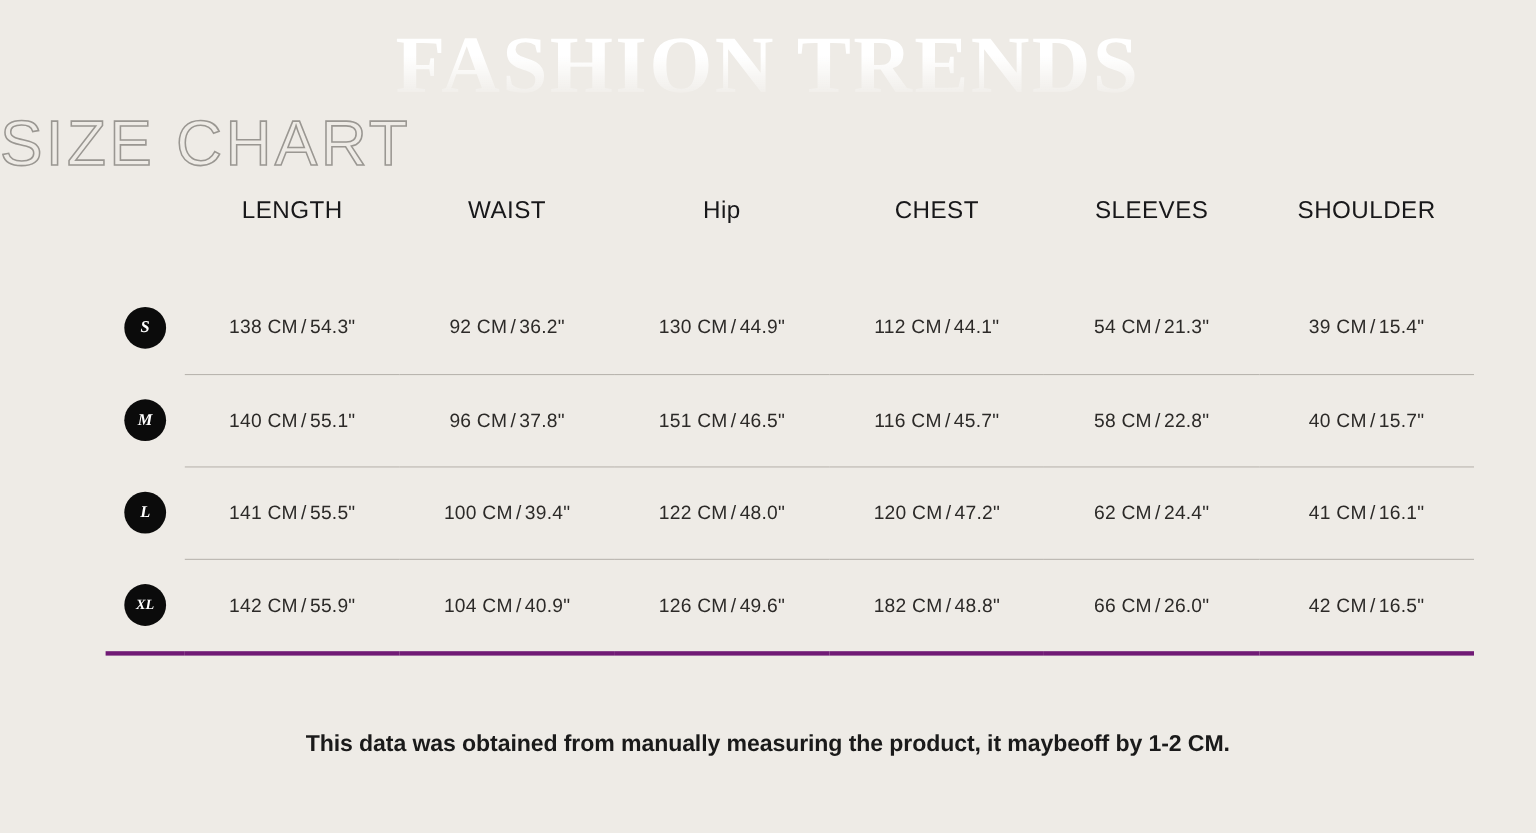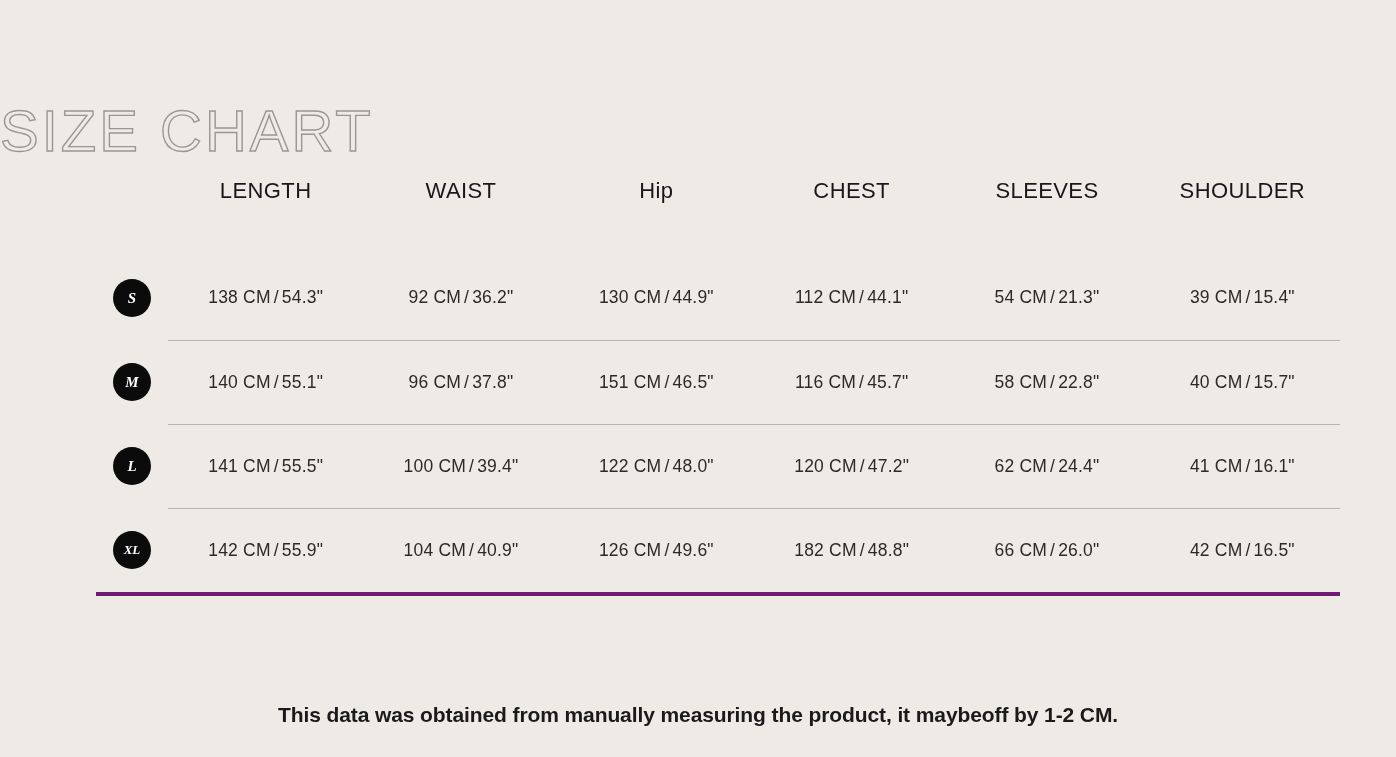--- a/index.html
+++ b/index.html
@@ -134,28 +134,28 @@
   .footnote {
     position: absolute;
     top: 665px;
     left: 0;
     width: 100%;
     text-align: center;
     font-size: 21px;
     font-weight: 700;
     color: #1a1a1a;
     letter-spacing: -0.1px;
-    margin-top: 38px;
   }
 </style>
 </head>
 <body>
 
 <div class="page">
 
+  <div class="bg-title">FASHION TRENDS</div>
   <div class="main-title">SIZE CHART</div>
 
   <div class="table-wrap">
     <table class="size-table">
       <thead>
         <tr>
           <th class="size-col"></th>
           <th>LENGTH</th>
           <th>WAIST</th>
           <th>Hip</th>

